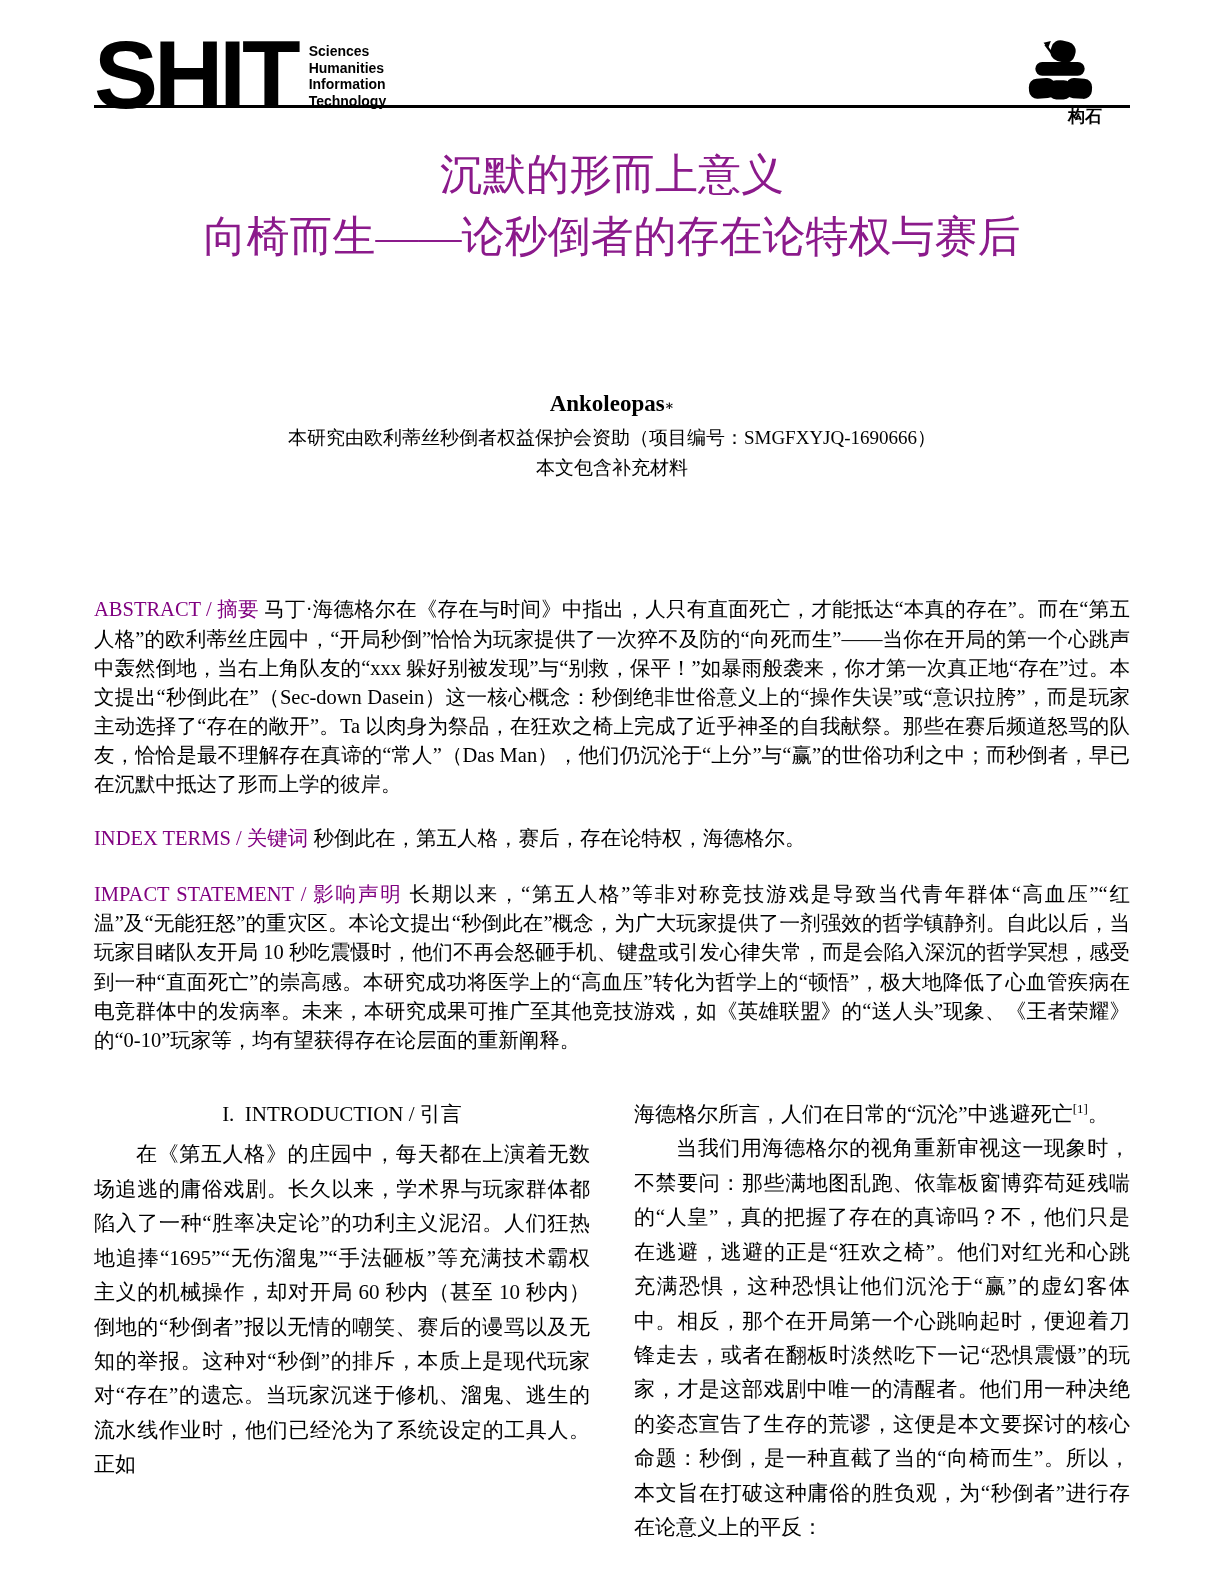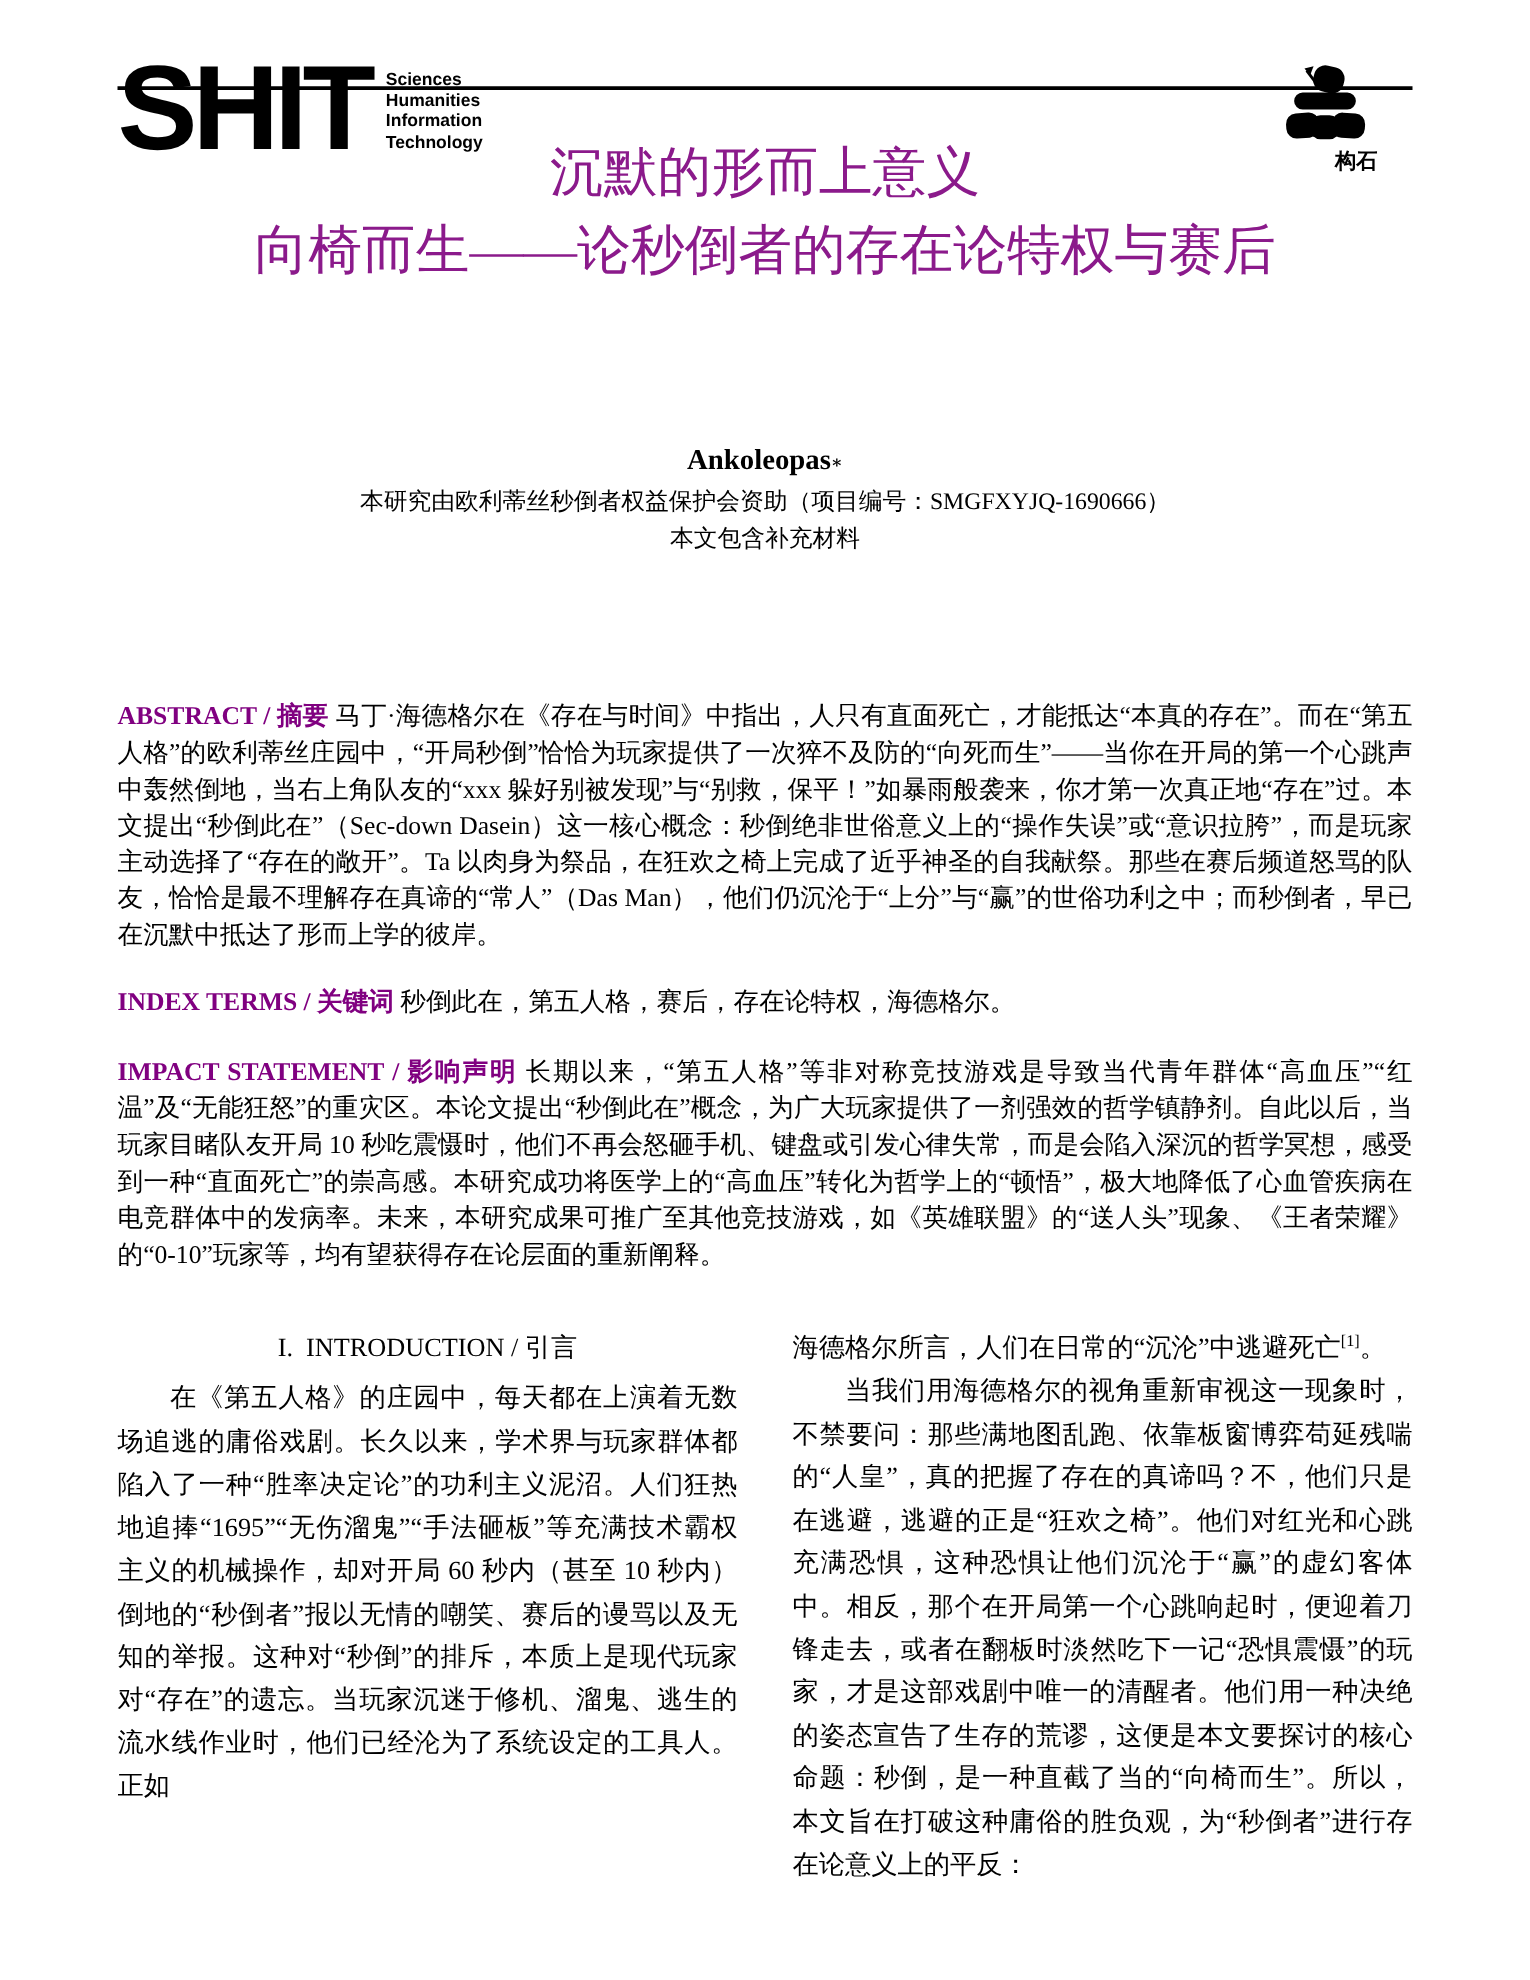--- a/index.html
+++ b/index.html
@@ -11,25 +11,25 @@
     margin: 0 auto;
     background: #ffffff;
     font-family: "Liberation Serif", "DejaVu Serif", serif;
     color: #000000;
     overflow: hidden;
   }
   .content { padding: 0 94px; }
 
   
   .masthead {
-    padding-top: 52px;
+    padding-top: 40px;
     display: flex;
     justify-content: space-between;
     align-items: flex-start;
-    height: 68px;
+    height: 104px;
   }
   .brand { display: flex; align-items: flex-start; }
   .brand-logo {
     font-family: "Liberation Sans", "DejaVu Sans", sans-serif;
     font-weight: bold;
     font-size: 96px;
     line-height: 0.72;
     letter-spacing: -4px;
     transform: scaleY(1.0);
   }
@@ -80,21 +80,21 @@
 
   
   .front { margin-top: 112px; }
   .front p {
     font-size: 20.5px;
     line-height: 1.42;
     text-align: justify;
   }
   .sec-label {
     color: #800080;
-    font-weight: bold;
+    font-weight: normal;
   }
   .p-index { margin-top: 25px; }
   .p-impact { margin-top: 27px; }
 
   
   .columns {
     margin-top: 42px;
     display: flex;
     gap: 44px;
   }

